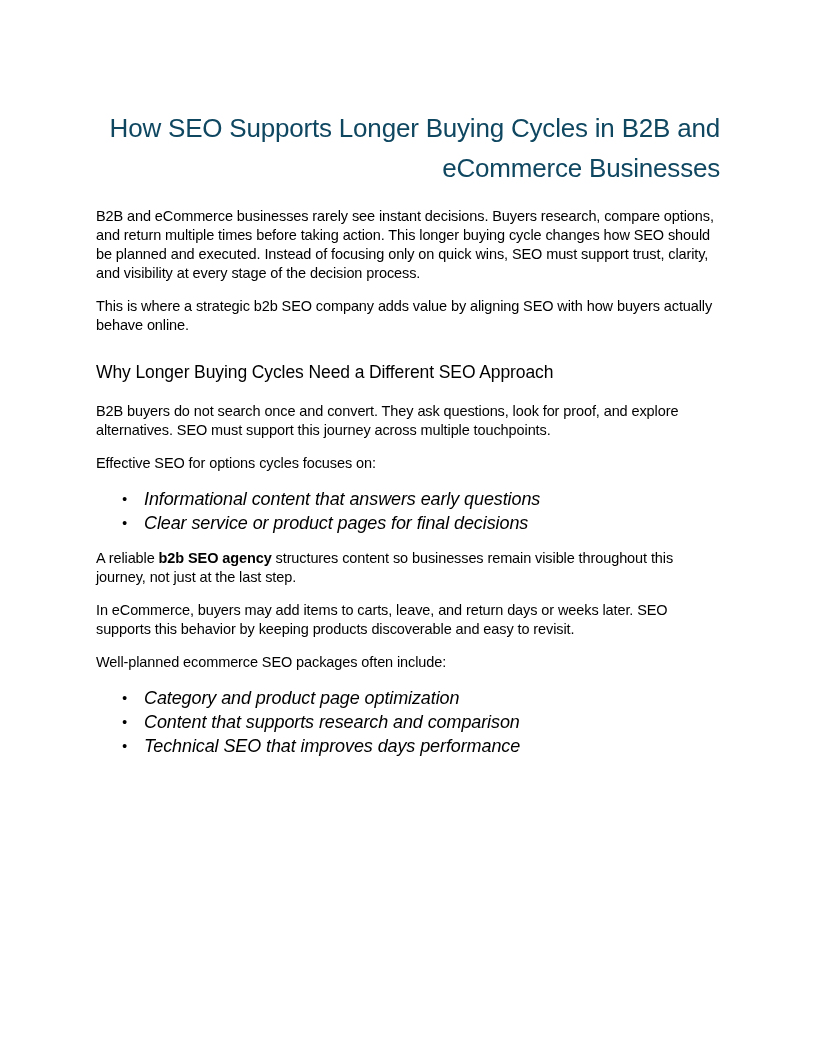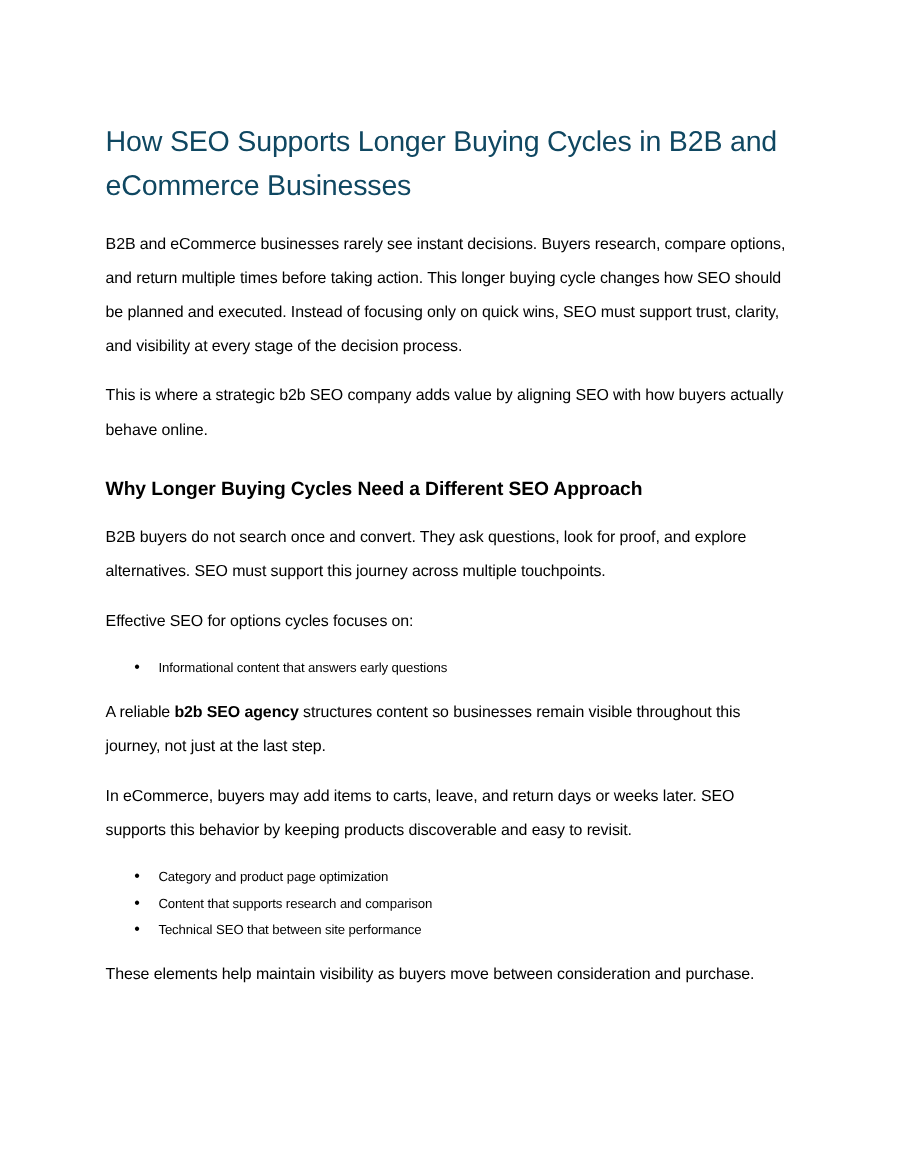--- a/index.html
+++ b/index.html
@@ -21,46 +21,48 @@
     padding: 96px 96px 0 96px;
     background: #ffffff;
   }
   .doc-title {
     font-size: 26px;
     font-weight: 400;
     color: #0F4761;
     line-height: 40px;
     letter-spacing: -0.2px;
     margin: 12px 0 19px 0;
+    text-align: right;
   }
   .para {
     font-size: 14.5px;
-    line-height: 31px;
+    line-height: 19px;
     letter-spacing: -0.1px;
     margin: 0 0 14px 0;
     color: #000000;
   }
   .section-heading {
     font-size: 17.5px;
-    font-weight: 700;
+    font-weight: 400;
     line-height: 24px;
     letter-spacing: -0.1px;
     color: #000000;
     margin: 25px 0 18px 0;
   }
   .bullet-list {
     list-style: none;
     margin: 0 0 14px 0;
     padding: 0 0 0 48px;
   }
   .bullet-list li {
-    font-size: 12px;
+    font-size: 18px;
     line-height: 24px;
     letter-spacing: -0.1px;
     position: relative;
+    font-style: italic;
   }
   .bullet-list li::before {
     content: "\2022";
     position: absolute;
     left: -22px;
     top: 0;
     font-size: 14.5px;
     color: #000000;
   }
   .bold-inline {
@@ -79,29 +81,30 @@
   <p class="para">This is where a strategic b2b SEO company adds value by aligning SEO with how buyers actually behave online.</p>
 
   <h2 class="section-heading">Why Longer Buying Cycles Need a Different SEO Approach</h2>
 
   <p class="para">B2B buyers do not search once and convert. They ask questions, look for proof, and explore alternatives. SEO must support this journey across multiple touchpoints.</p>
 
   <p class="para">Effective SEO for options cycles focuses on:</p>
 
   <ul class="bullet-list">
     <li>Informational content that answers early questions</li>
+    <li>Clear service or product pages for final decisions</li>
   </ul>
 
   <p class="para"><span>A reliable </span><span class="bold-inline">b2b SEO agency</span><span> structures content so businesses remain visible throughout this journey, not just at the last step.</span></p>
 
 
   <p class="para">In eCommerce, buyers may add items to carts, leave, and return days or weeks later. SEO supports this behavior by keeping products discoverable and easy to revisit.</p>
 
+  <p class="para">Well-planned ecommerce SEO packages often include:</p>
 
   <ul class="bullet-list">
     <li>Category and product page optimization</li>
     <li>Content that supports research and comparison</li>
-    <li>Technical SEO that between site performance</li>
+    <li>Technical SEO that improves days performance</li>
   </ul>
 
-  <p class="para">These elements help maintain visibility as buyers move between consideration and purchase.</p>
 
 </div>
 
 </body></html>

